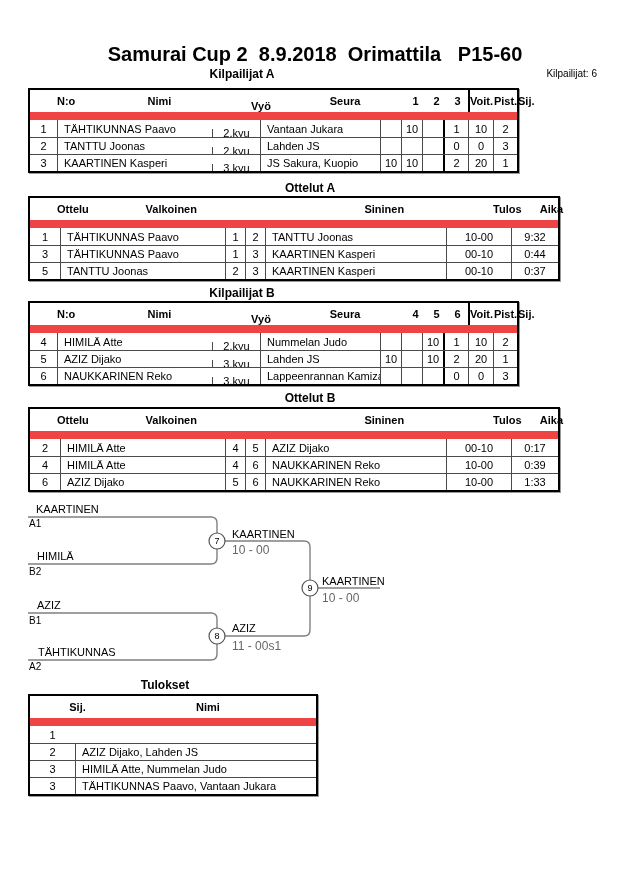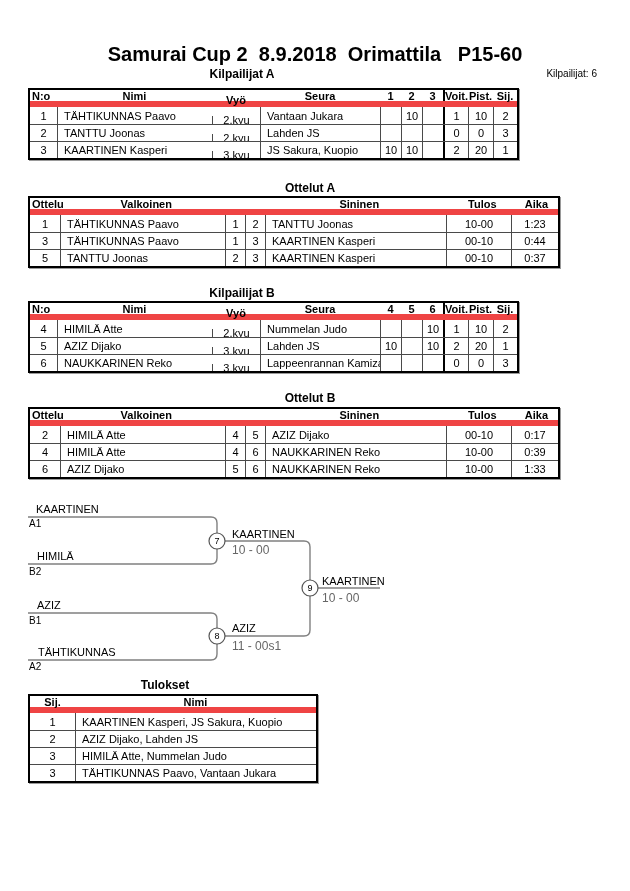--- a/index.html
+++ b/index.html
@@ -5,22 +5,22 @@
   html,body{margin:0;padding:0;background:#fff;}
   #page{position:relative;width:630px;height:891px;background:#fff;overflow:hidden;
         font-family:"Liberation Sans",sans-serif;color:#000;}
   .abs{position:absolute;}
   #title{top:43px;left:0;width:630px;text-align:center;font-size:20px;font-weight:bold;white-space:pre;}
   .sect{font-size:12px;font-weight:bold;text-align:center;white-space:nowrap;}
   #count{top:68px;right:33px;font-size:10px;}
   
   .jt{position:absolute;background:#fff;border:2px solid #000;box-sizing:border-box;
       box-shadow:1px 1px 0 #9a9a9a;font-size:11px;}
-  .hd{display:flex;height:17px;border-bottom:6px solid #ef4444;box-sizing:border-box;
-      font-weight:bold;align-items:center;}
+  .hd{display:flex;height:30px;border-bottom:8px solid #ef4444;box-sizing:border-box;
+      font-weight:bold;align-items:center;padding-left:25px;}
   .h{display:flex;align-items:center;justify-content:center;height:100%;
      box-sizing:border-box;white-space:nowrap;overflow:visible;}
   .h.hl{justify-content:flex-start;padding-left:2px;}
   .rw{display:flex;height:17px;box-sizing:border-box;align-items:stretch;}
   .rw + .rw{border-top:1px solid #4a4a4a;}
   .c{display:flex;align-items:center;justify-content:center;box-sizing:border-box;
      white-space:nowrap;overflow:hidden;border-left:1px solid #4a4a4a;}
   .rw > .c:first-child{border-left:none;}
   .l{justify-content:flex-start;padding-left:6px;}
   .tk{border-left:2px solid #000 !important;}
@@ -111,21 +111,21 @@
       <span class="h oc5">Tulos</span>
       <span class="h oc6">Aika</span>
     </div>
     <div class="rw">
       <span class="c oc0">1</span>
       <span class="c oc1 l">TÄHTIKUNNAS Paavo</span>
       <span class="c oc2">1</span>
       <span class="c oc3">2</span>
       <span class="c oc4 l">TANTTU Joonas</span>
       <span class="c oc5">10-00</span>
-      <span class="c oc6">1:23</span>
+      <span class="c oc6">9:32</span>
     </div>
     <div class="rw">
       <span class="c oc0">3</span>
       <span class="c oc1 l">TÄHTIKUNNAS Paavo</span>
       <span class="c oc2">1</span>
       <span class="c oc3">3</span>
       <span class="c oc4 l">KAARTINEN Kasperi</span>
       <span class="c oc5">00-10</span>
       <span class="c oc6">0:44</span>
     </div>
@@ -265,21 +265,20 @@
 
   <div class="abs sect" style="top:678px;left:0;width:330px;">Tulokset</div>
 
   <div class="jt" style="left:28px;top:694px;width:290px;">
     <div class="hd">
       <span class="h tc0">Sij.</span>
       <span class="h tc1">Nimi</span>
     </div>
     <div class="rw">
       <span class="c tc0">1</span>
-      <span class="c tc1 l">KAARTINEN Kasperi, JS Sakura, Kuopio</span>
     </div>
     <div class="rw">
       <span class="c tc0">2</span>
       <span class="c tc1 l">AZIZ Dijako, Lahden JS</span>
     </div>
     <div class="rw">
       <span class="c tc0">3</span>
       <span class="c tc1 l">HIMILÄ Atte, Nummelan Judo</span>
     </div>
     <div class="rw">

